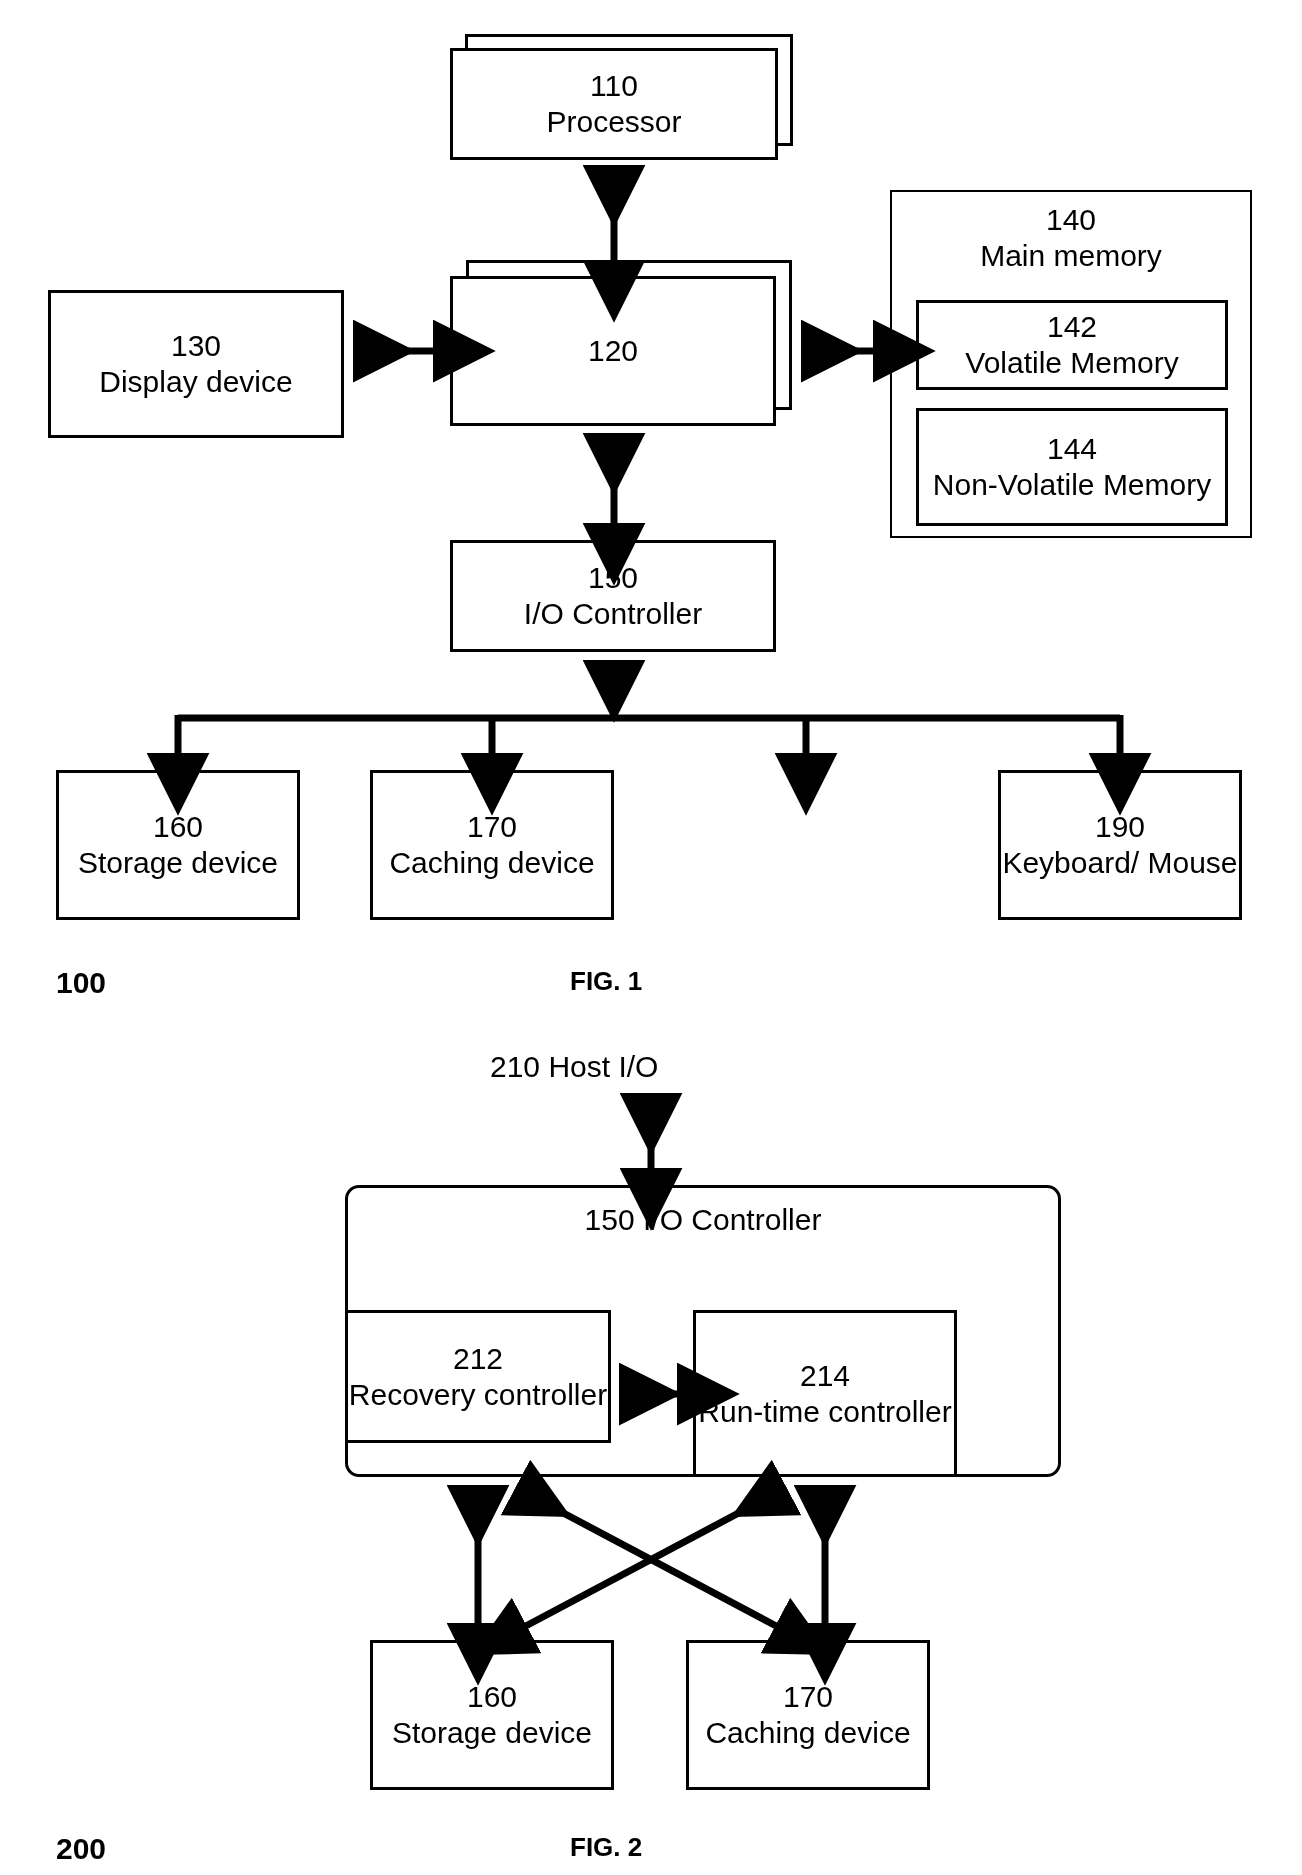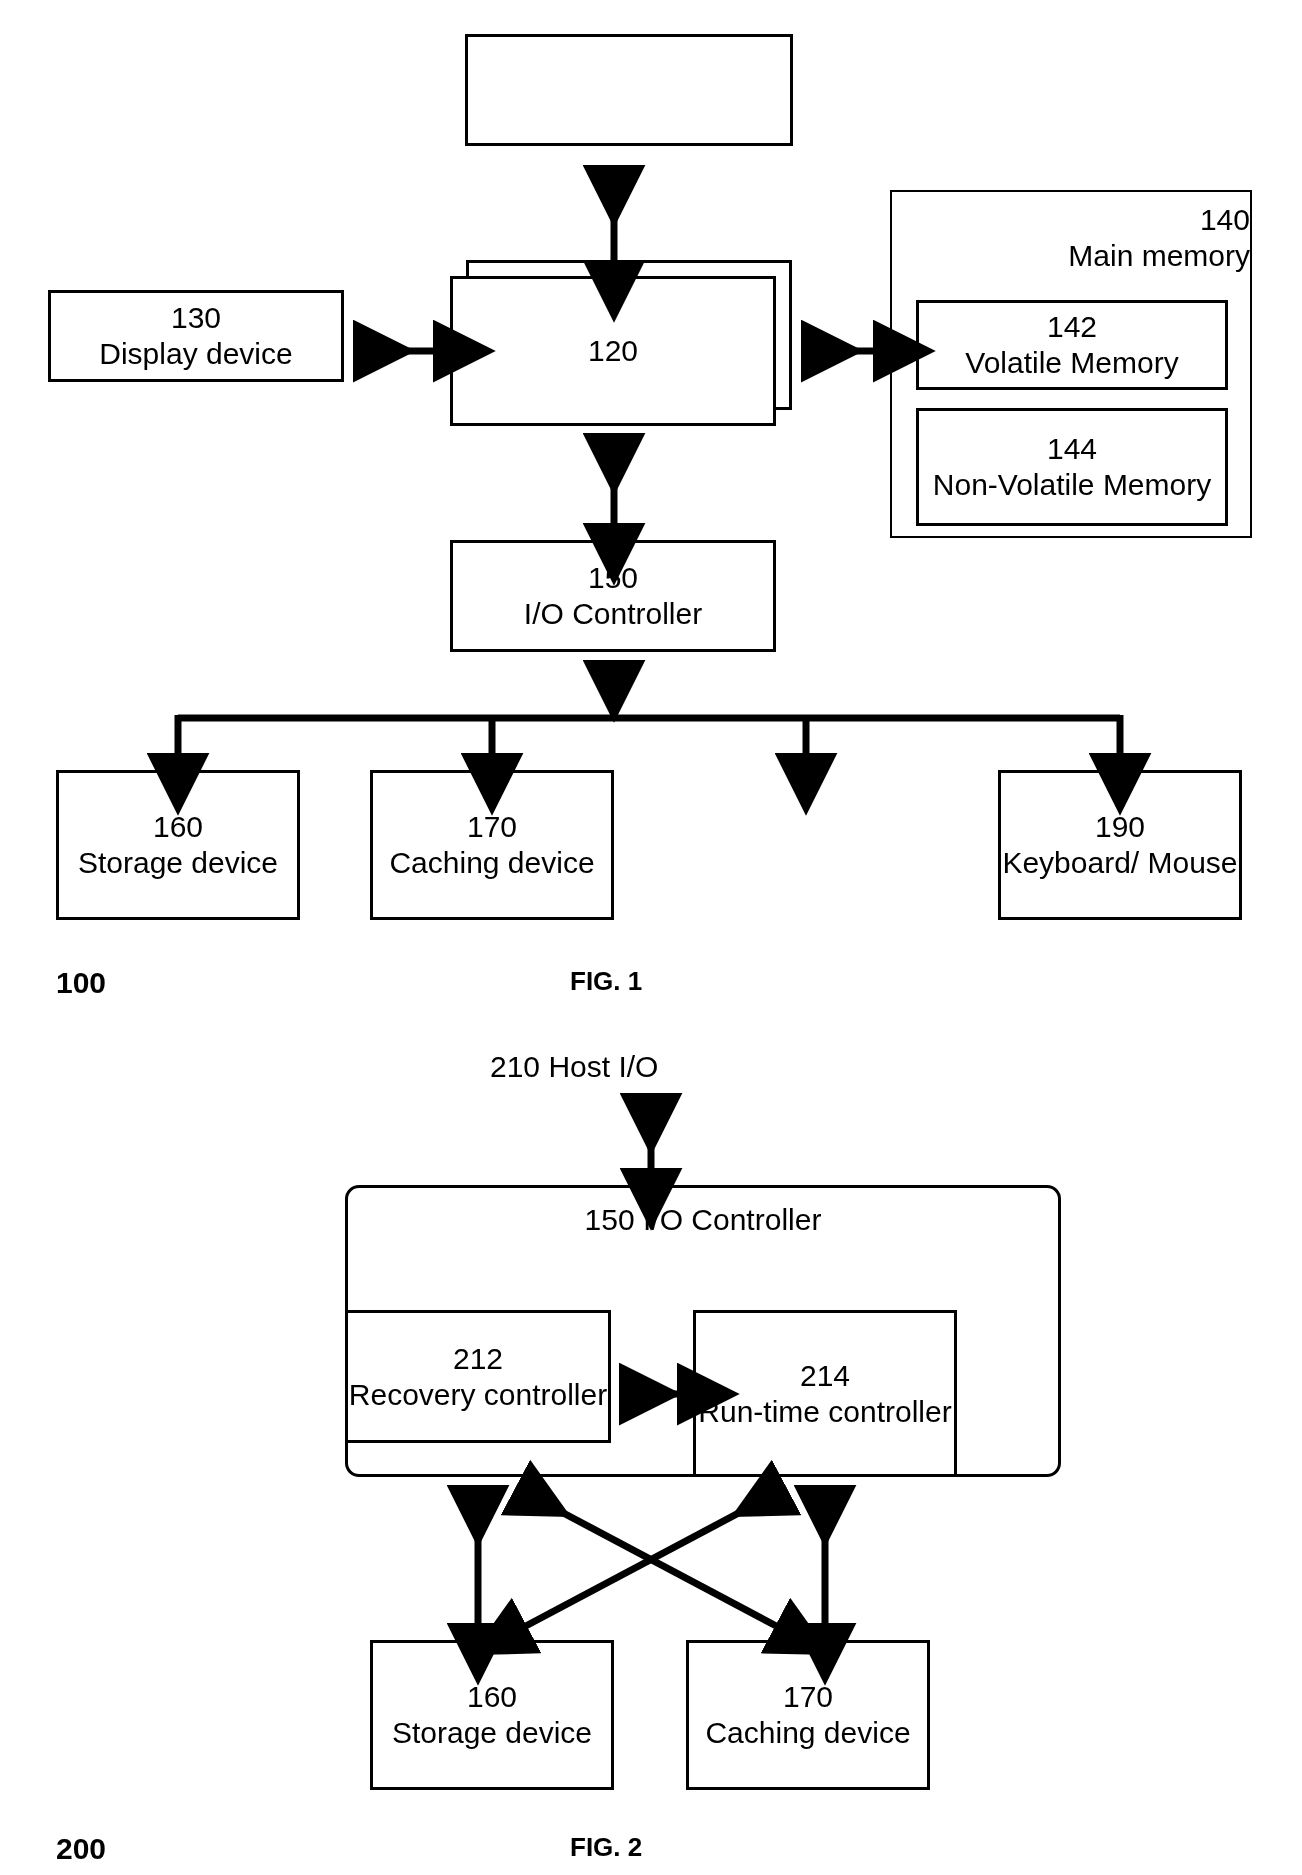--- a/index.html
+++ b/index.html
@@ -60,37 +60,43 @@
     height: 1875px;
     pointer-events: none;
   }
 </style>
 </head>
 <body>
 
 <div class="page">
 
   <div class="shadow" style="left:465px; top:34px; width:328px; height:112px;"></div>
+  <div class="box" style="left:450px; top:48px; width:328px; height:112px;">
+    <div class="stackv">
+      <div class="num">110</div>
+      <div class="label">Processor</div>
+    </div>
+  </div>
 
   <div class="shadow" style="left:466px; top:260px; width:326px; height:150px;"></div>
   <div class="box" style="left:450px; top:276px; width:326px; height:150px;">
     <div class="stackv">
       <div class="num">120</div>
     </div>
   </div>
 
-  <div class="box" style="left:48px; top:290px; width:296px; height:92px;">
+  <div class="box" style="left:48px; top:290px; width:296px; height:148px;">
     <div class="stackv">
       <div class="num">130</div>
       <div class="label">Display device</div>
     </div>
   </div>
 
   <div class="box" style="left:890px; top:190px; width:362px; height:348px; border-width:2px;">
-    <div style="position:absolute; left:0; right:0; top:10px; text-align:right;">
+    <div style="position:absolute; left:0; right:0; top:10px; text-align:center;">
       <div class="num">140</div>
       <div class="label">Main memory</div>
     </div>
   </div>
 
   <div class="box" style="left:916px; top:300px; width:312px; height:90px;">
     <div class="stackv">
       <div class="num">142</div>
       <div class="label">Volatile Memory</div>
     </div>

